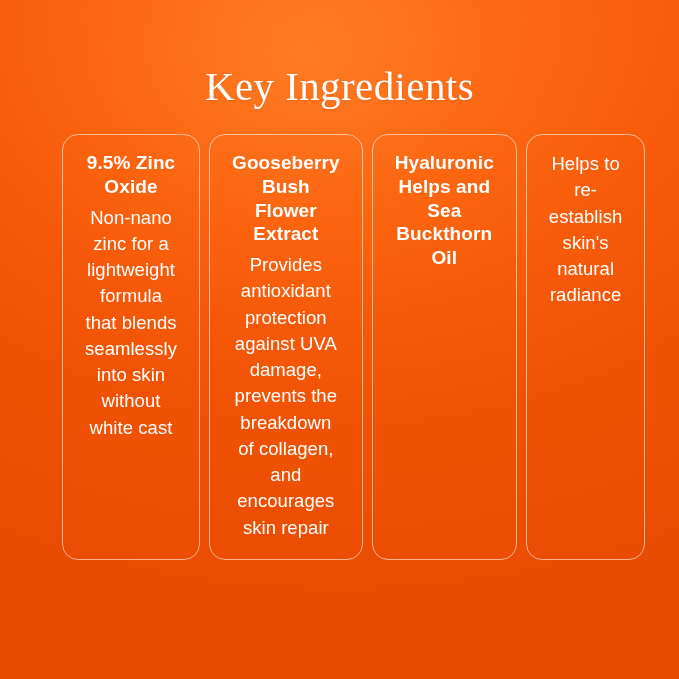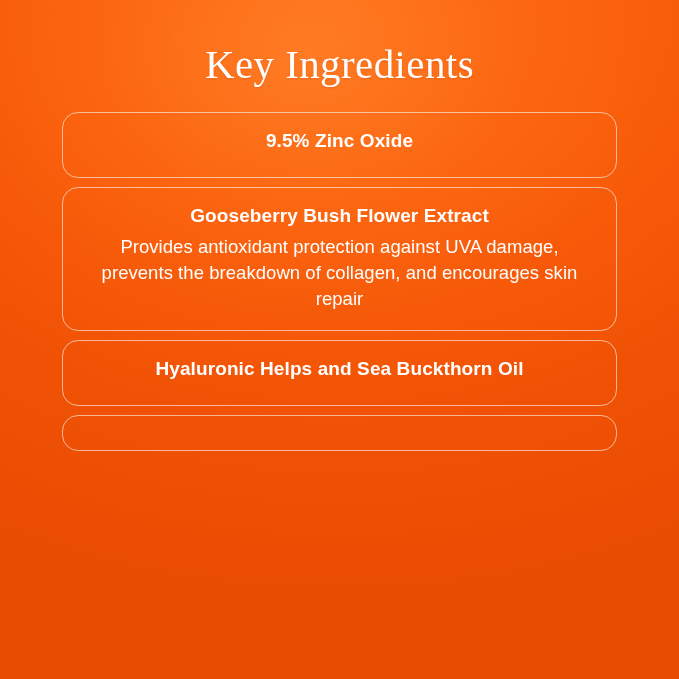--- a/index.html
+++ b/index.html
@@ -35,36 +35,36 @@
     bottom: -25%;
     width: 120%;
     height: 60%;
     background: radial-gradient(ellipse 60% 60% at 30% 100%, rgba(214,60,0,0.35) 0%, rgba(214,60,0,0) 70%);
     pointer-events: none;
   }
   .content {
     position: relative;
     z-index: 2;
     padding: 0 62px;
+    margin-top: 22px;
   }
   .title {
     text-align: center;
     color: #FFFFFF;
     font-family: "Liberation Serif", serif;
     font-size: 41px;
     font-weight: 400;
     letter-spacing: 0.4px;
     margin: 0;
     padding-top: 40px;
     padding-bottom: 24px;
     text-shadow: 0 1px 2px rgba(150,45,0,0.18);
   }
   .cards {
     display: flex;
-    flex-direction: column;
     gap: 9px;
   }
   .card {
     border: 1px solid rgba(255,255,255,0.58);
     border-radius: 16px;
     padding: 16px 22px 18px 22px;
     text-align: center;
     box-sizing: border-box;
   }
   .card-title {
@@ -88,29 +88,31 @@
 <body>
 
 <div class="poster">
   <div class="content">
     <h1 class="title">Key Ingredients</h1>
 
     <div class="cards">
 
       <div class="card">
         <div class="card-title">9.5% Zinc Oxide</div>
+        <div class="card-desc">Non-nano zinc for a lightweight formula that blends seamlessly into skin without white cast</div>
       </div>
 
       <div class="card">
         <div class="card-title">Gooseberry Bush Flower Extract</div>
         <div class="card-desc">Provides antioxidant protection against UVA damage, prevents the breakdown of collagen, and encourages skin repair</div>
       </div>
 
       <div class="card">
         <div class="card-title">Hyaluronic Helps and Sea Buckthorn Oil</div>
       </div>
 
       <div class="card">
+        <div class="card-desc">Helps to re-establish skin's natural radiance</div>
       </div>
 
     </div>
   </div>
 </div>
 
 </body></html>

